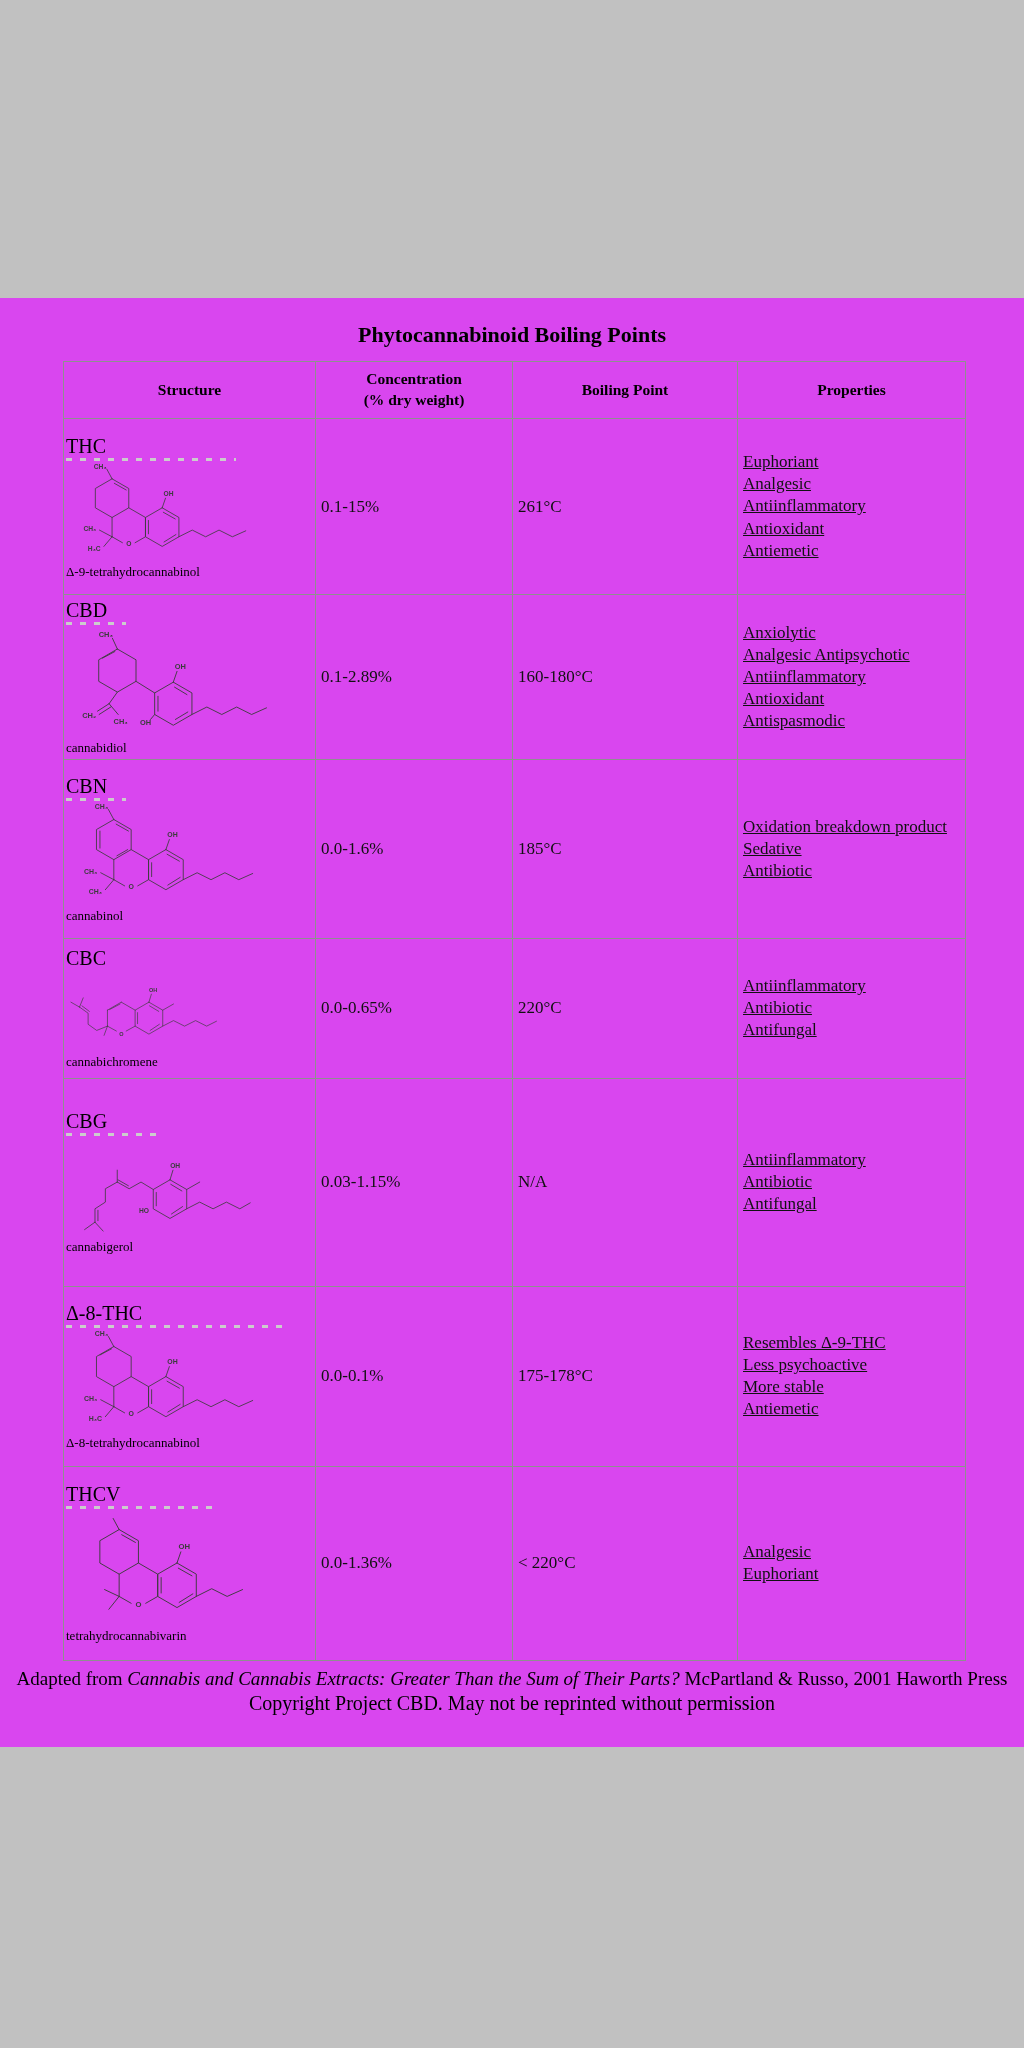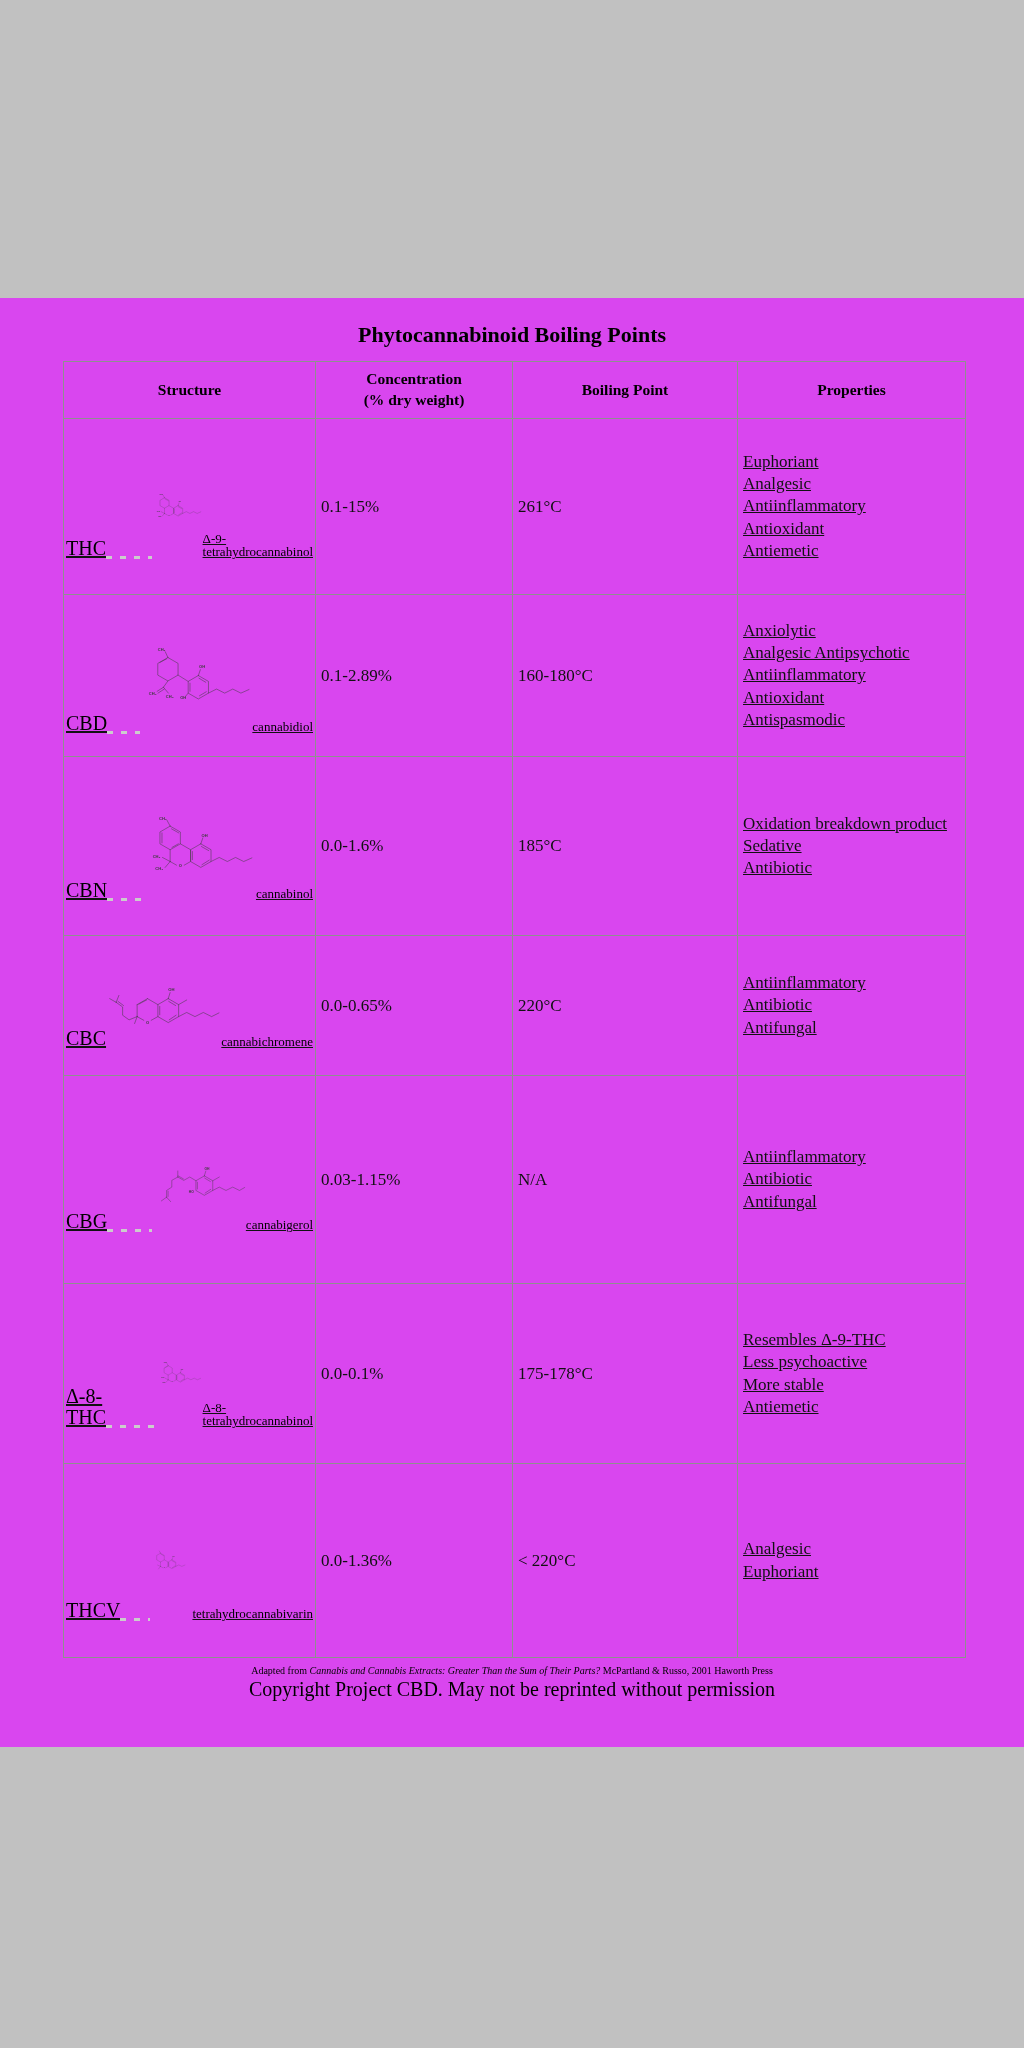--- a/index.html
+++ b/index.html
@@ -20,32 +20,32 @@
   table.bp col.c4{width:228px}
   table.bp th, table.bp td{border:1px solid #8f8f8f;vertical-align:middle;}
   table.bp th{
     font-size:15.5px;font-weight:bold;text-align:center;
     white-space:pre-line;height:54px;line-height:1.35;color:#000;
   }
   tr.r1{height:176px}tr.r2{height:162px}tr.r3{height:179px}tr.r4{height:140px}
   tr.r5{height:208px}tr.r6{height:180px}tr.r7{height:194px}
   td.struct{padding:0;}
   .struct-inner{
-    height:100%;display:flex;flex-direction:row;align-items:flex-end;
-    justify-content:space-between;padding:5px 2px 4px 2px;box-sizing:border-box;text-decoration:underline;
+    height:100%;display:flex;flex-direction:column;align-items:flex-start;
+    justify-content:space-between;padding:5px 2px 4px 2px;box-sizing:border-box;
   }
   .abbr{font-size:20px;line-height:1.05;color:#000;}
   .art{height:3px;background:repeating-linear-gradient(90deg,#cccccc 0 6px,transparent 6px 14px);margin:1px 0 0 0;}
   .cmpd{font-size:13px;line-height:1.05;color:#000;}
   td.val{font-size:17px;padding-left:5px;padding-right:3px;}
   td.props{font-size:17px;padding-left:5px;padding-right:4px;line-height:1.3;text-decoration:underline;}
   svg.mol{display:block;}
   svg.mol path, svg.mol polyline, svg.mol line{fill:none;stroke:#3c3c3c;stroke-width:1.1;stroke-linecap:round;}
   svg.mol text{font-family:"Liberation Sans", sans-serif;font-size:9px;font-weight:bold;fill:#3c3c3c;stroke:none;text-anchor:middle;}
-  .attrib{margin-top:5px;text-align:center;font-size:10px;color:#000;}
+  .attrib{margin-top:5px;text-align:center;font-size:19px;color:#000;}
   .copyright{margin-top:2px;text-align:center;font-size:20px;color:#000;}
 </style>
 </head>
 <body>
 
 <div class="screenshot">
   <div style="position:absolute;top:0;left:0;width:1024px;height:298px;"></div>
 
   <div class="white-page">
     <h1 class="page-title">Phytocannabinoid Boiling Points</h1>

